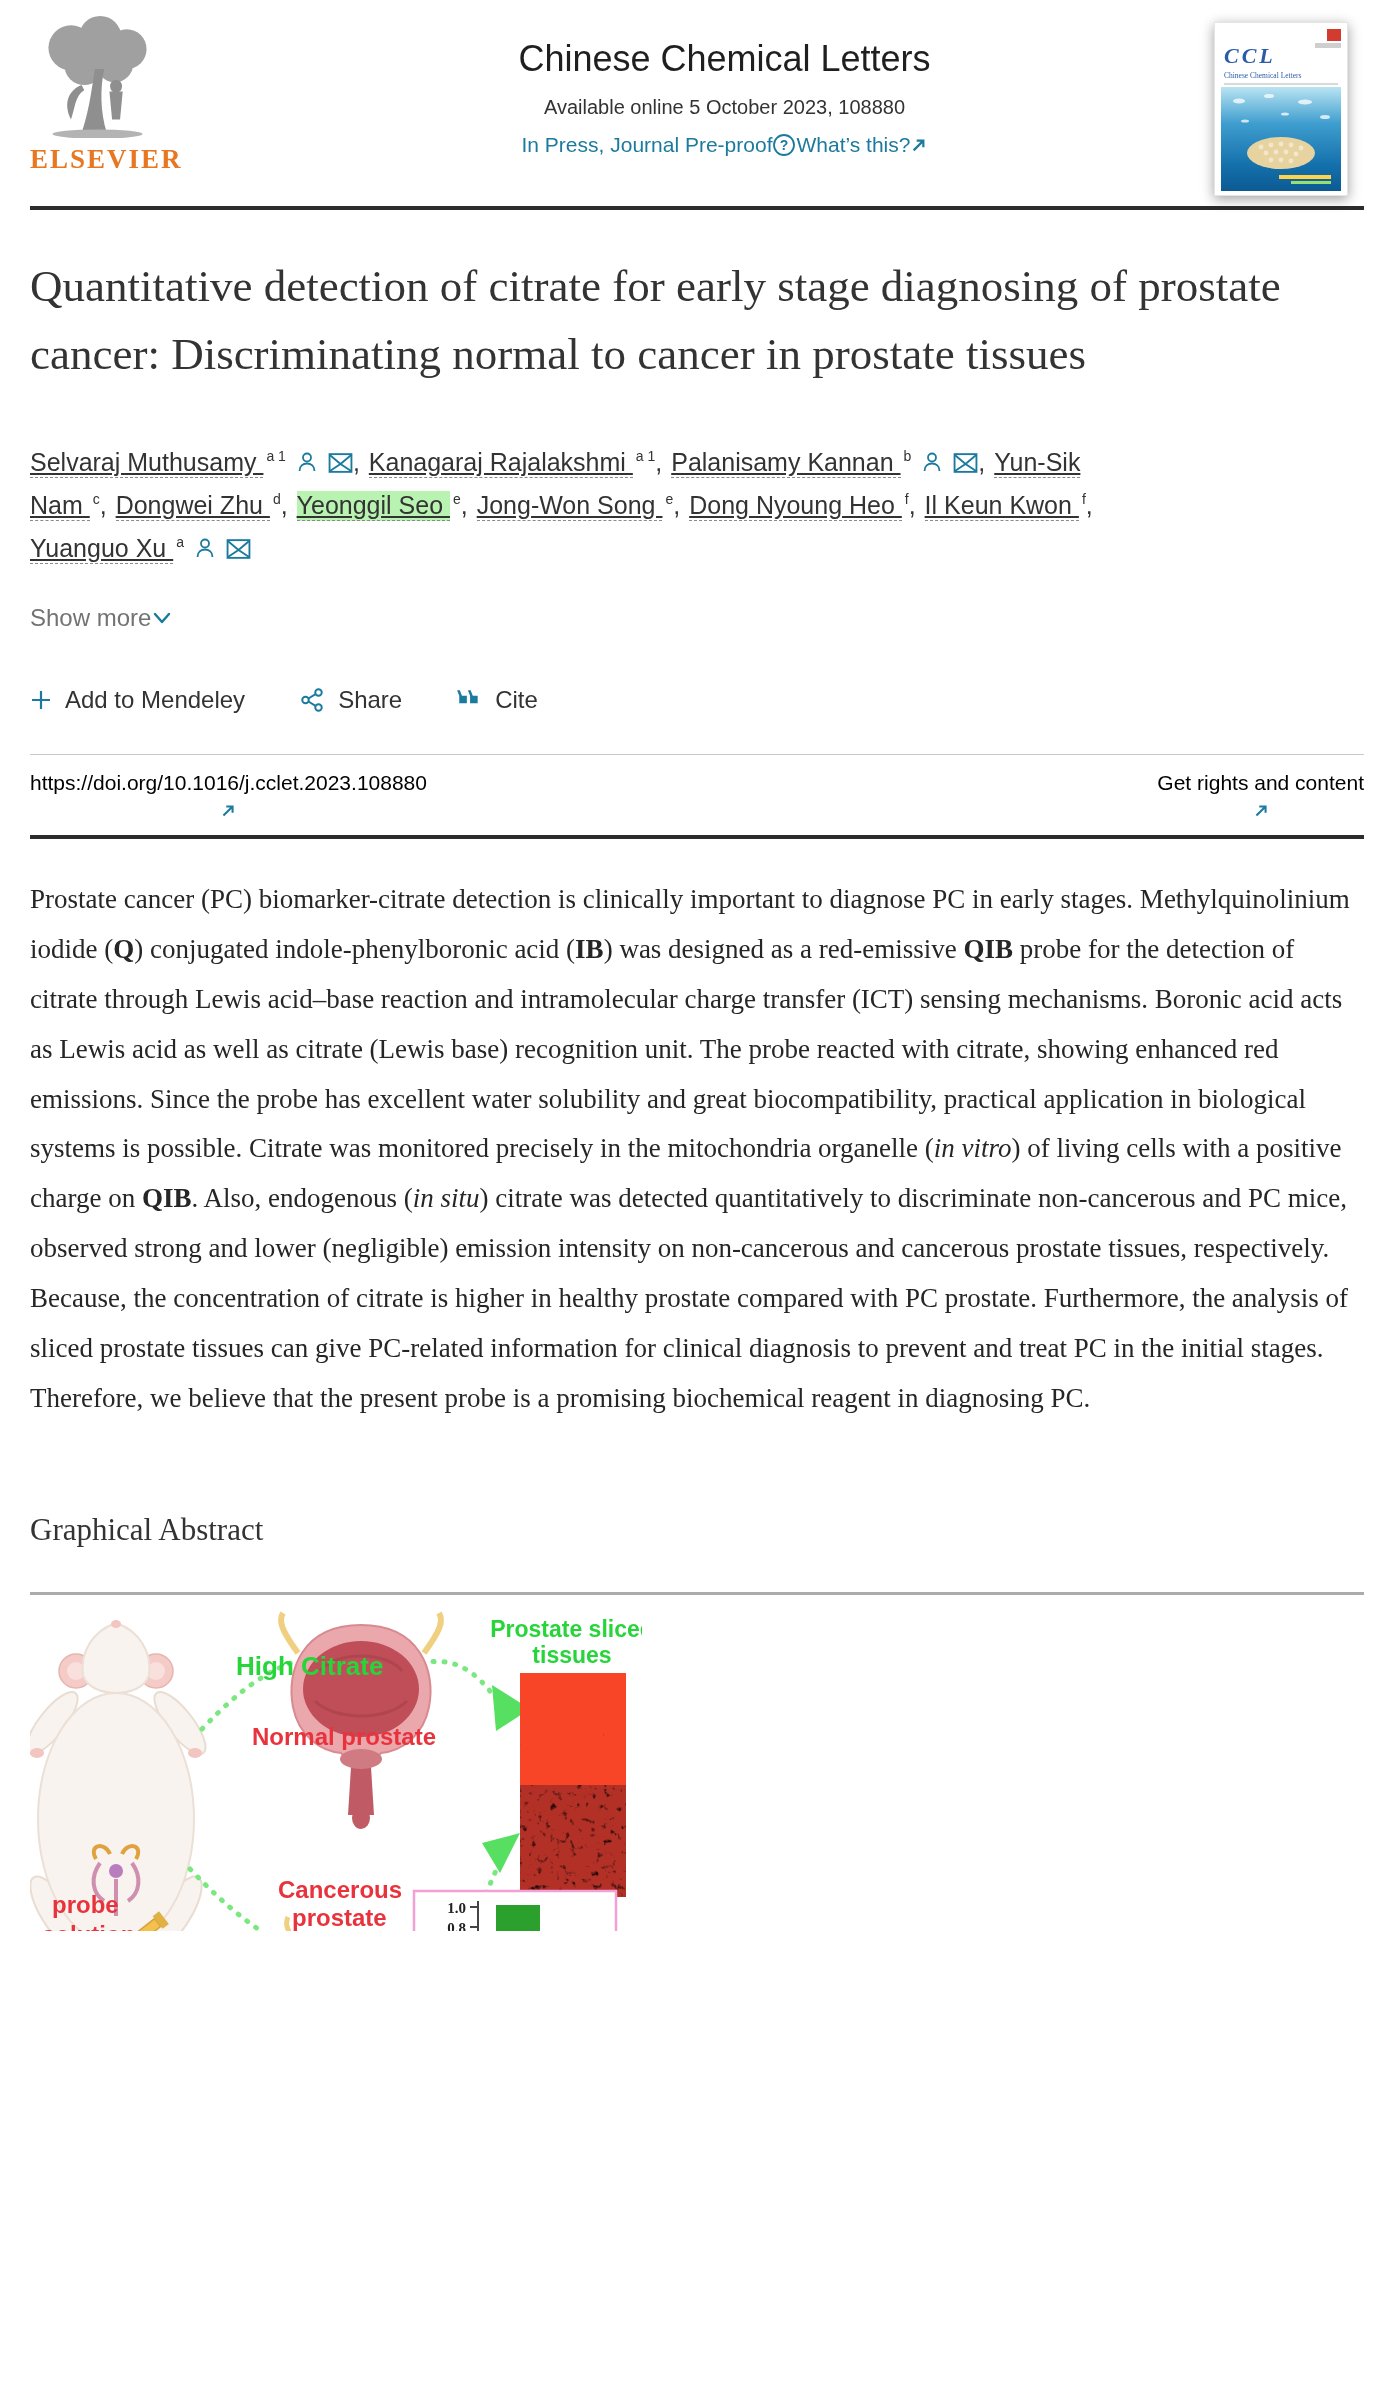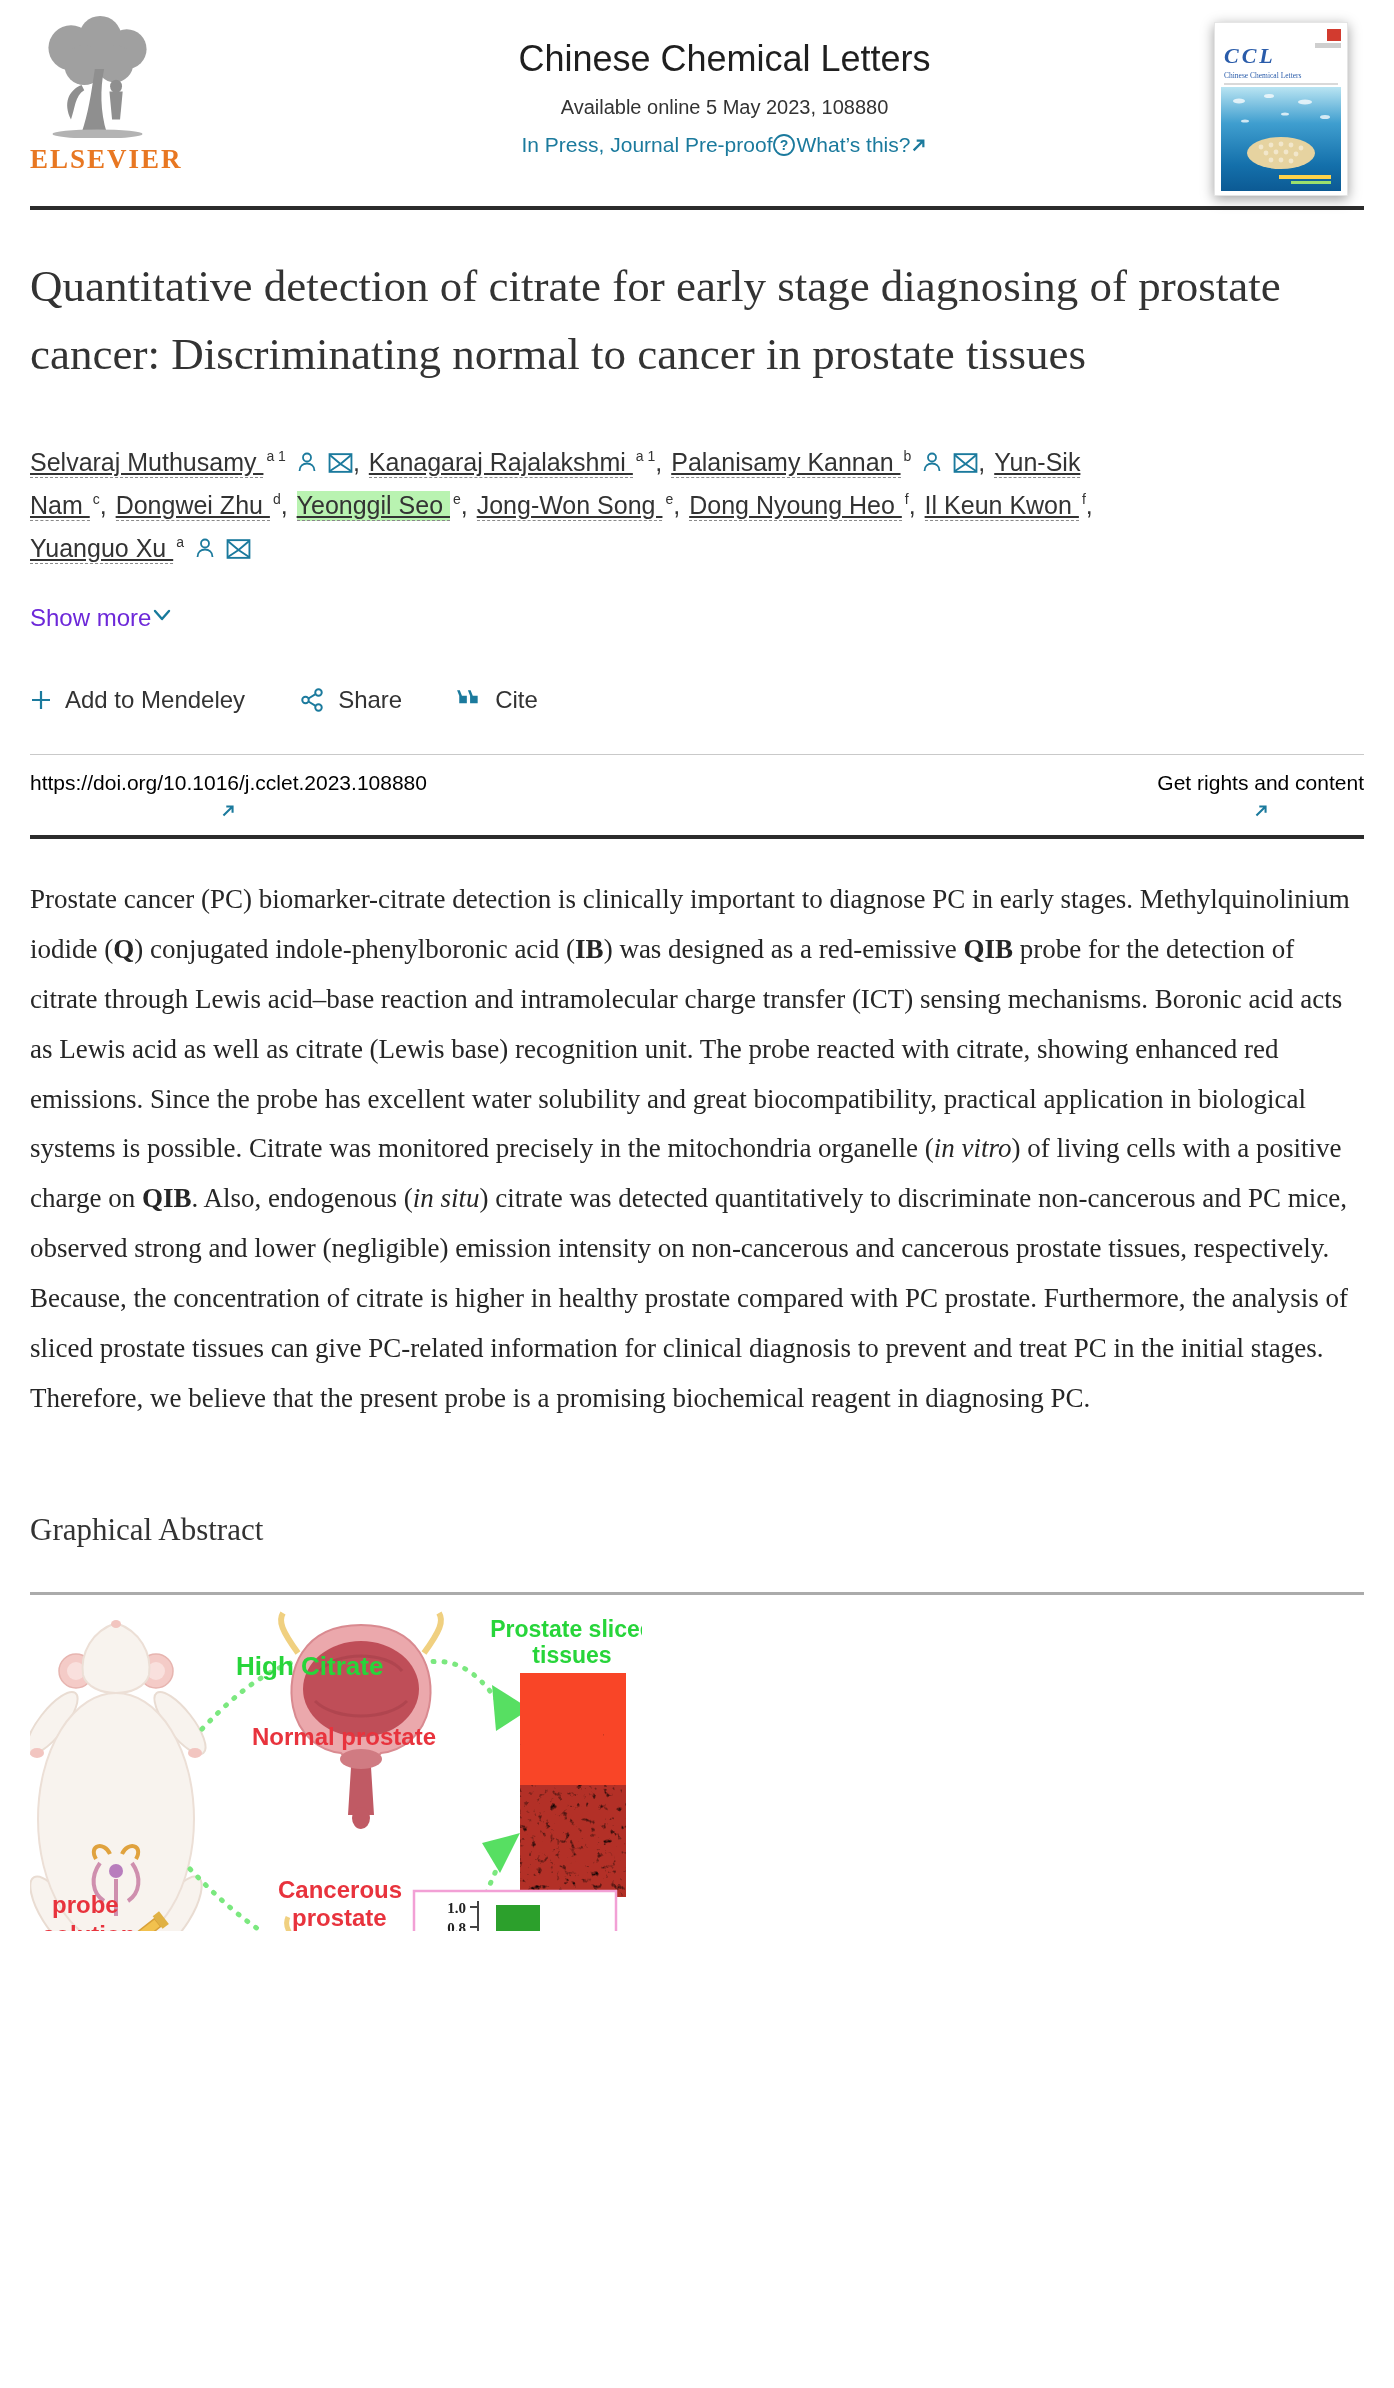--- a/index.html
+++ b/index.html
@@ -40,22 +40,22 @@
   h1.article-title{font-family:"Liberation Serif",serif;font-weight:400;color:#333;
     font-size:45px;line-height:1.52;margin:42px 0 0;}
   .authors{margin-top:52px;font-size:25px;line-height:1.72;color:#333;max-width:1085px;}
   .authors a.au-name{color:#333;text-decoration:underline;border-bottom:1px dashed #8a8a8a;
     padding-bottom:1px;cursor:pointer;}
   .authors a.au-name.hl{background:#b9f3b1;}
   .authors sup{font-size:14px;color:#333;margin-left:3px;}
   .authors .au-icon{display:inline-block;vertical-align:-3px;margin-left:9px;cursor:pointer;}
   .authors .sep{margin-right:2px;}
 
-  .show-more{margin-top:34px;font-size:24px;color:#6d28d9;display:inline-flex;
-    gap:0;cursor:pointer;}
+  .show-more{margin-top:34px;font-size:24px;color:#737373;display:inline-flex;
+    align-items:center;gap:0;cursor:pointer;}
 
   .actions{margin-top:54px;display:flex;align-items:center;gap:54px;font-size:24px;color:#333;}
   .action{display:inline-flex;align-items:center;gap:13px;cursor:pointer;}
 
   .doi-row{display:flex;justify-content:space-between;align-items:center;
     margin:16px 0;font-size:21px;}
   .doi-row a{color:#000000;text-decoration:none;display:inline-flex;align-items:center;gap:8px;flex-direction:column;}
 
   
   h2.abs-head{font-family:"Liberation Serif",serif;font-weight:400;color:#252525;
@@ -96,21 +96,21 @@
           <ellipse cx="64" cy="53" rx="4.5" ry="5"></ellipse>
           <path d="M59,57 L69,57 L67,78 L61,78 Z"></path>
         </g>
         <ellipse cx="50" cy="89" rx="34" ry="3.5" fill="#b3b3b3"></ellipse>
       </svg>
       <div class="elsevier-word">ELSEVIER</div>
     </div>
 
     <div class="head-center">
       <div class="journal-title">Chinese Chemical Letters</div>
-      <div class="avail">Available online 5 May 2023, 108880</div>
+      <div class="avail">Available online 5 October 2023, 108880</div>
       <div class="press-row">
         <a href="#">In Press, Journal Pre-proof</a>
         <svg width="24" height="24" viewBox="0 0 24 24">
           <circle cx="12" cy="12" r="10" class="teal-ic"></circle>
           <text x="12" y="17" font-size="14" font-weight="bold" fill="#1b7a9d" text-anchor="middle" font-family="Liberation Sans,sans-serif">?</text>
         </svg>
         <a href="#">What’s this?</a>
         <svg width="17" height="17" viewBox="0 0 14 14">
           <path d="M3 11 L11 3 M5.5 3 H11 V8.5" class="teal-ic" stroke-width="1.6"></path>
         </svg>

